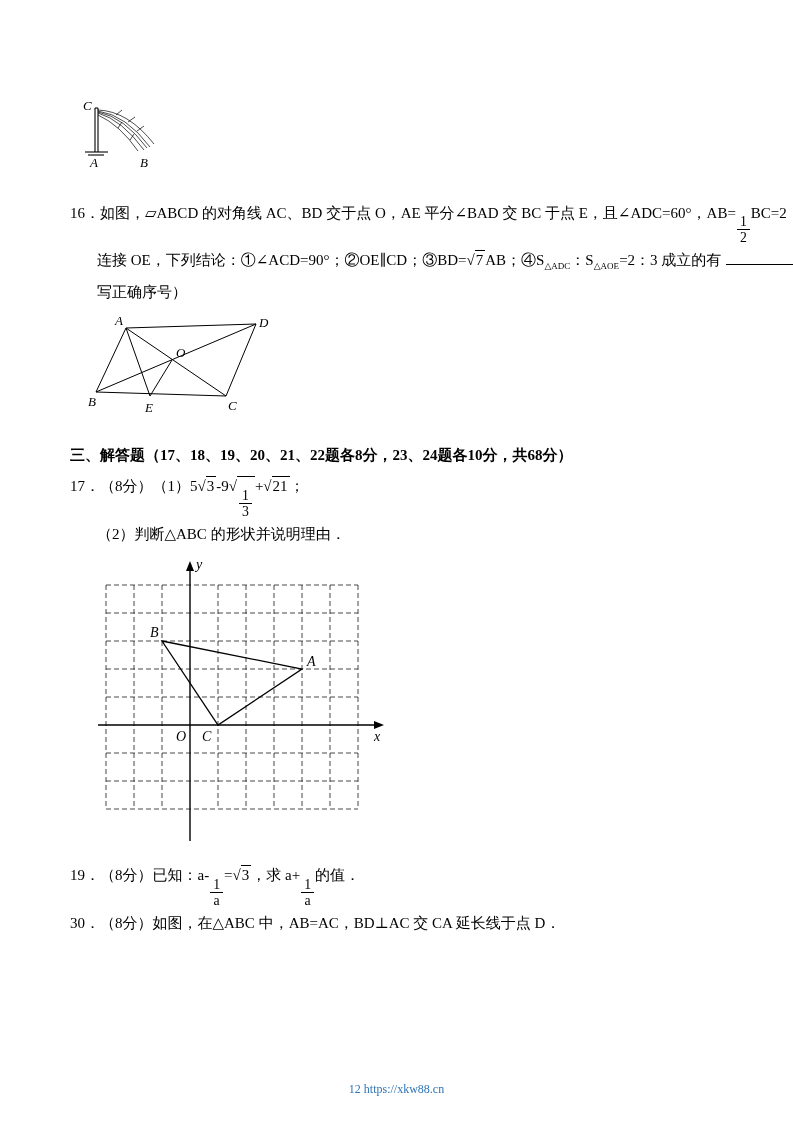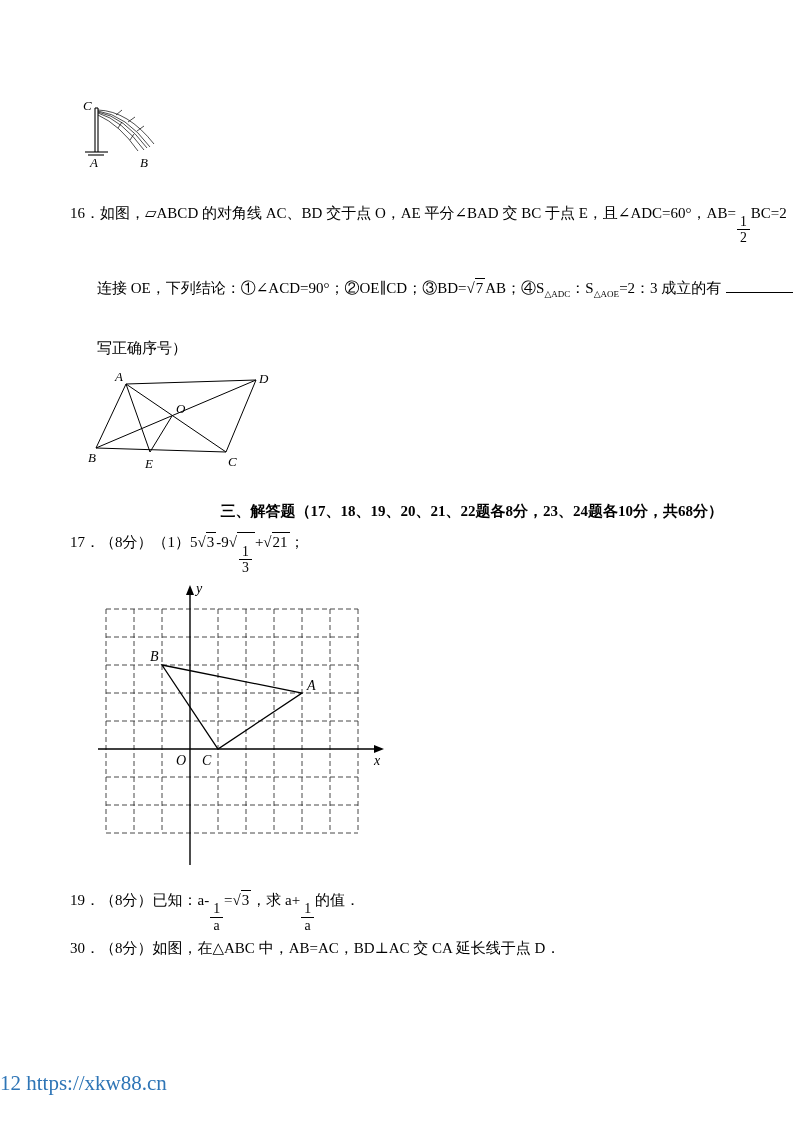--- a/index.html
+++ b/index.html
@@ -3,42 +3,42 @@
 <meta charset="utf-8">
 <style>
   html,body{margin:0;padding:0;background:#888;}
   .page{
     width:793px;height:1122px;margin:0 auto;background:#fff;color:#000;
     position:relative;box-sizing:border-box;padding:0 70px;overflow:hidden;
     font-family:"Liberation Serif","DejaVu Serif",serif;
     font-size:15px;line-height:2.1;
   }
   .line{white-space:nowrap;}
-  .indent{padding-left:27px;margin-top:28px;}
-  .sec-title{font-weight:bold;margin-top:12px;text-align:right;}
+  .indent{padding-left:27px;}
+  .sec-title{font-weight:bold;margin-top:12px;}
   sup{font-size:.65em;}
   sub{font-size:.6em;}
   
   .frac{display:inline-flex;flex-direction:column;align-items:center;
         vertical-align:-0.62em;line-height:1.1;font-size:.92em;margin:0 1px;}
   .frac .num{display:block;padding:0 3px;border-bottom:1px solid #000;}
   .frac .den{display:block;padding:0 3px;}
   
   .sqrt{white-space:nowrap;}
   .sqrt .rad{display:inline-block;}
   .sqrt .radicand{display:inline-block;border-top:1px solid #000;padding:0 2px 0 1px;line-height:1.25;}
   
   .blank{display:inline-block;width:86px;height:1em;border-bottom:1px solid #000;margin:0 5px;vertical-align:baseline;}
   
   .fig-tree{margin:98px 0 0 12px;}
   .fig-para{margin:8px 0 2px 18px;}
   .fig-grid{margin:4px 0 0 16px;}
   .q16{margin-top:16px;}
-  .footer{position:absolute;left:0;right:0;bottom:26px;
-          color:#2e75b6;font-size:21px;line-height:1.2;}
+  .footer{position:absolute;left:0;right:0;bottom:26px;text-align:center;
+          color:#2e75b6;font-size:12px;line-height:1.2;}
   svg text{font-family:"Liberation Serif","DejaVu Serif",serif;font-style:italic;}
 </style>
 </head>
 <body>
 
 <div class="page">
 
   <div class="fig-tree">
     <svg width="100" height="72" viewBox="0 0 100 72">
       <g stroke="#000" fill="none" stroke-width="1.1">
@@ -96,20 +96,21 @@
   <div class="line sec-title">三、解答题（17、18、19、20、21、22题各8分，23、24题各10分，共68分）</div>
 
   <div>
     <div class="line">17．（8分）（1）5<span class="sqrt"><span class="rad">√</span><span class="radicand">3</span></span>-9<span class="sqrt"><span class="rad">√</span><span class="radicand"><span class="frac">
               <span class="num">1</span>
               <span class="den">3</span>
             </span></span></span>+<span class="sqrt"><span class="rad">√</span><span class="radicand">21</span></span>；</div>
   </div>
 
   <div>
+    <div class="line indent">（2）判断△ABC 的形状并说明理由．</div>
   </div>
 
   <div class="fig-grid">
     <svg width="302" height="294" viewBox="0 0 302 294">
 
       <g stroke="#333" stroke-width="0.9" stroke-dasharray="5,3" fill="none">
         <line x1="20" y1="30" x2="20" y2="254"></line>
         <line x1="48" y1="30" x2="48" y2="254"></line>
         <line x1="76" y1="30" x2="76" y2="254"></line>
         <line x1="132" y1="30" x2="132" y2="254"></line>

